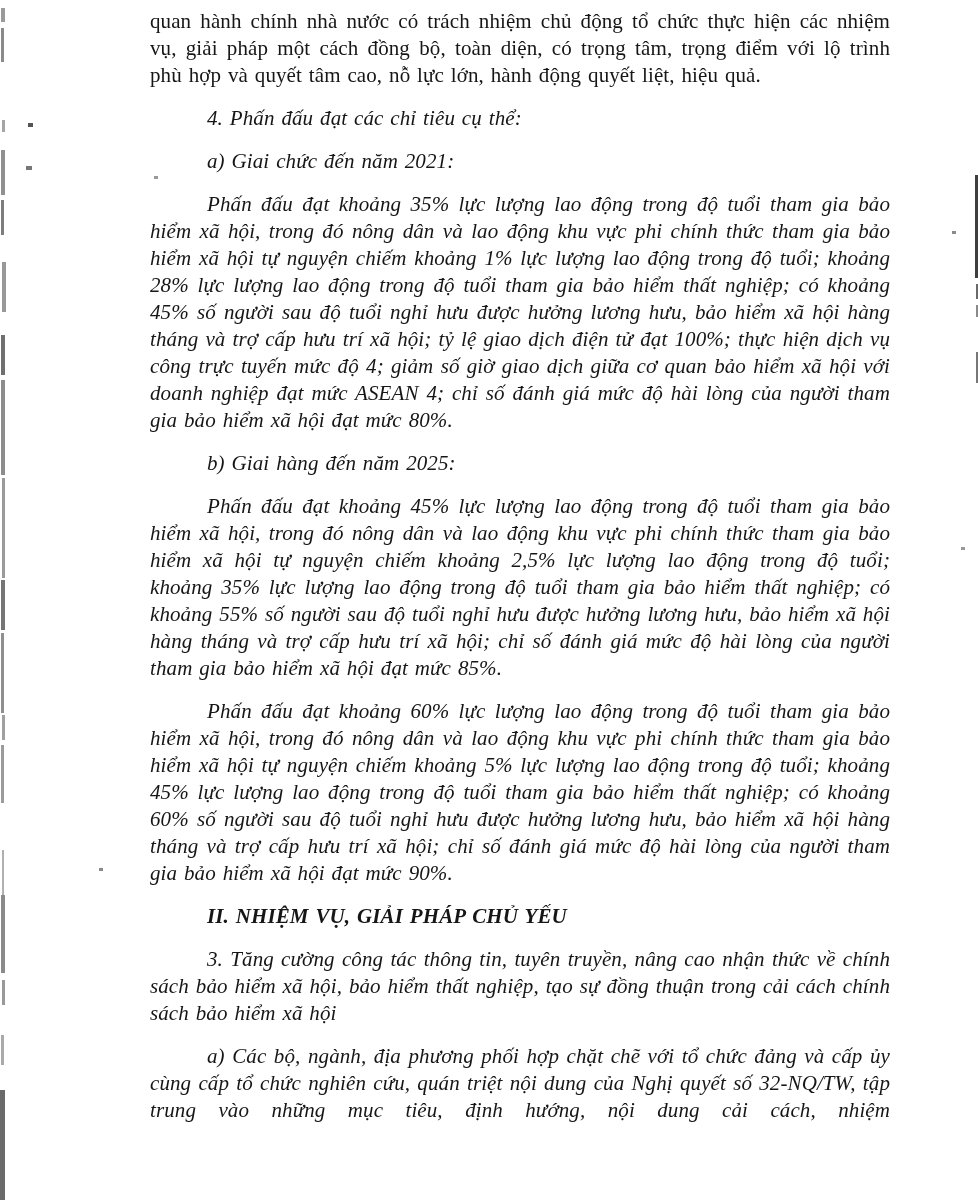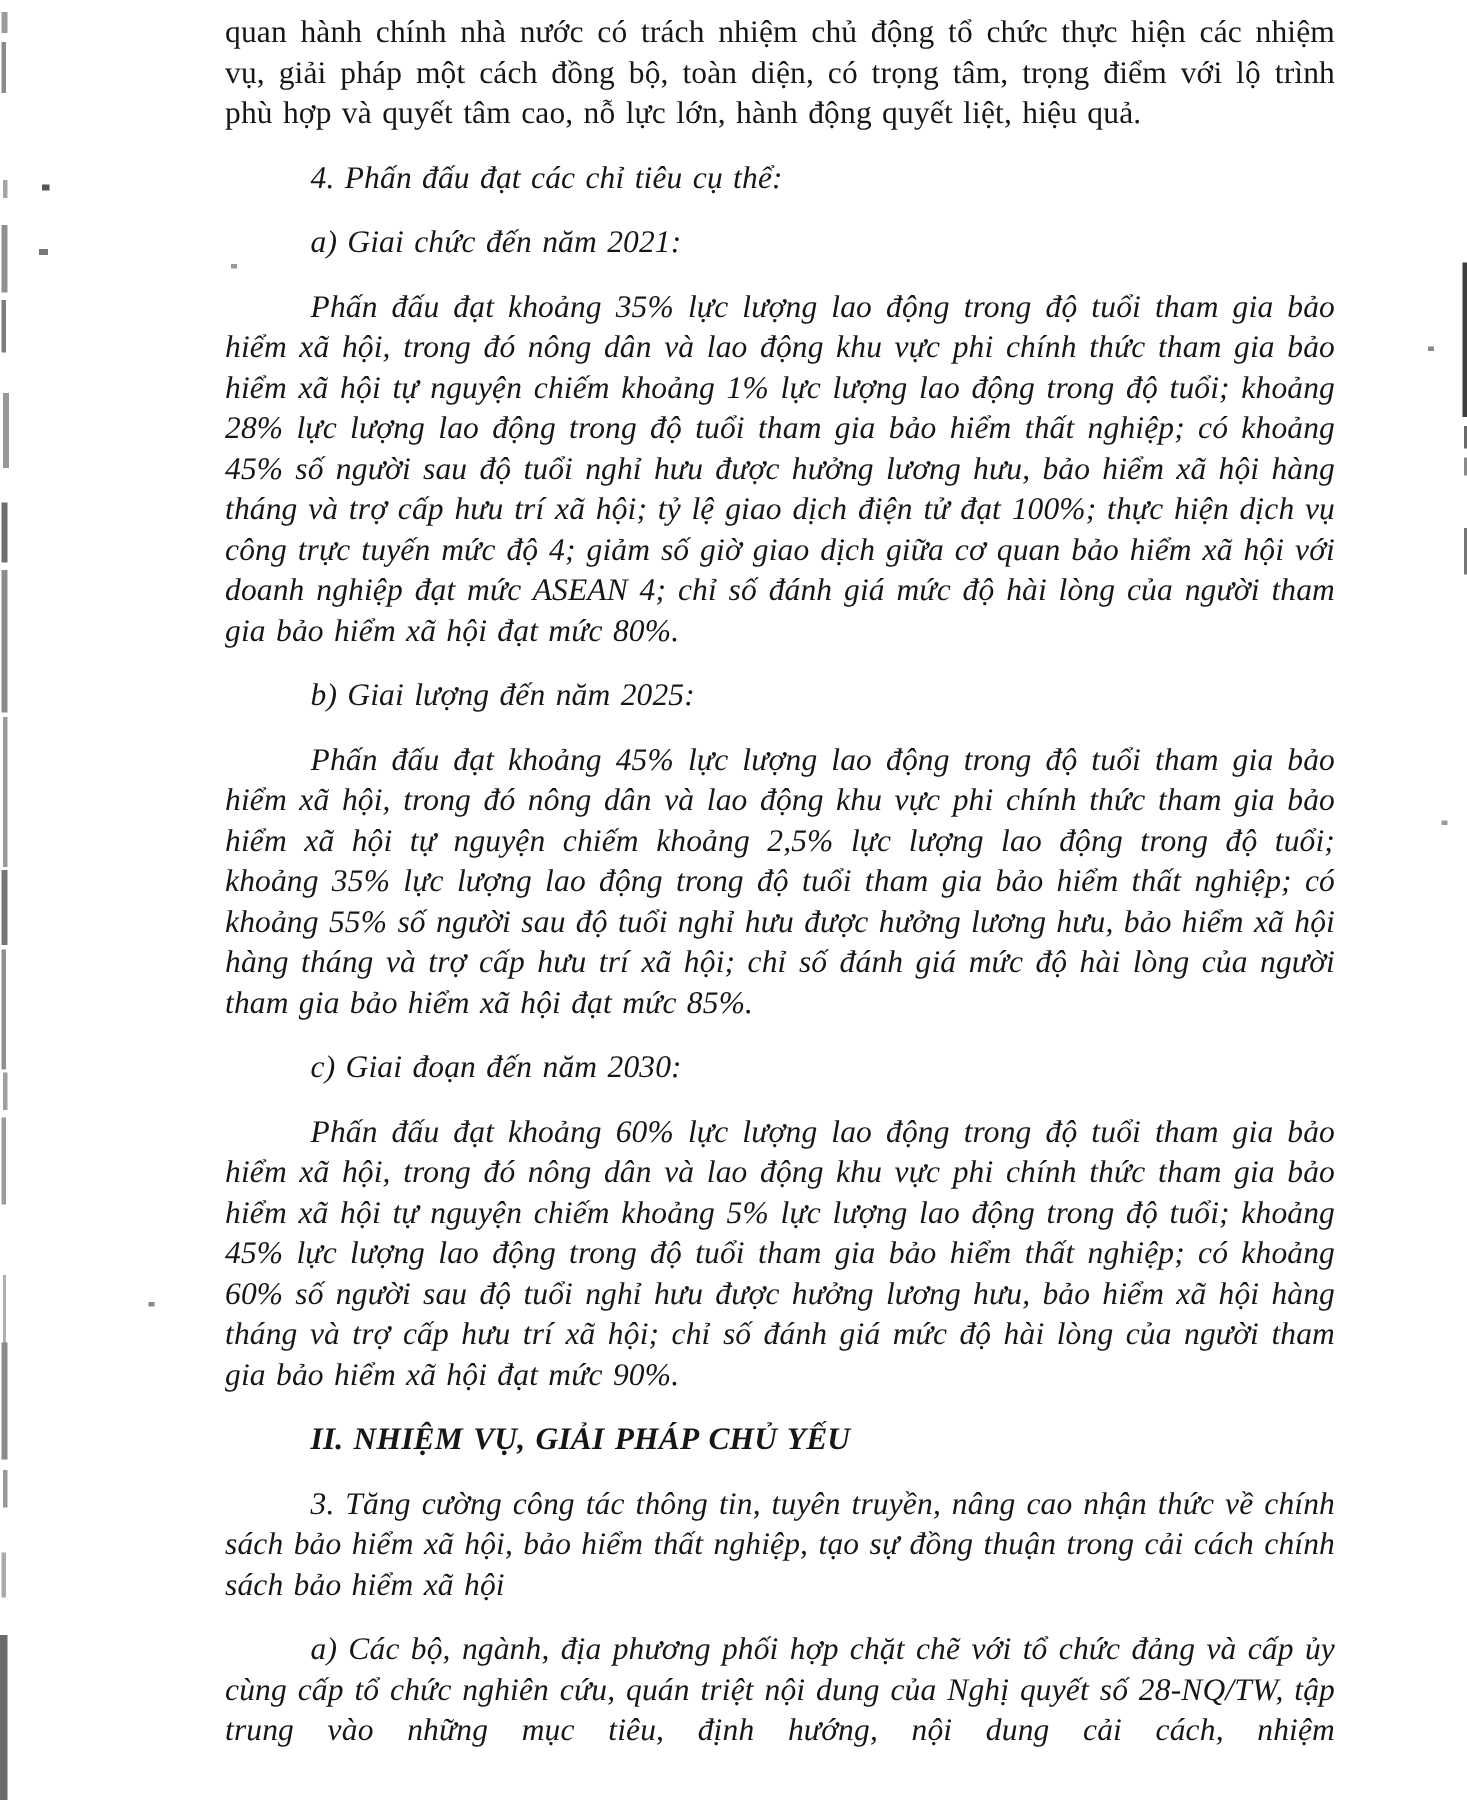--- a/index.html
+++ b/index.html
@@ -93,22 +93,21 @@
     <span class="artifact" style="left:952px;top:231px;width:4px;height:3px;background:#8a8a8a;"></span>
     <span class="artifact" style="left:961px;top:547px;width:4px;height:3px;background:#999999;"></span>
     <span class="artifact" style="left:99px;top:868px;width:4px;height:3px;background:#8a8a8a;"></span>
   </div>
 
   <div class="text-block">
     <p>quan hành chính nhà nước có trách nhiệm chủ động tổ chức thực hiện các nhiệm vụ, giải pháp một cách đồng bộ, toàn diện, có trọng tâm, trọng điểm với lộ trình phù hợp và quyết tâm cao, nỗ lực lớn, hành động quyết liệt, hiệu quả.</p>
     <p class="indent">4. Phấn đấu đạt các chỉ tiêu cụ thể:</p>
     <p class="indent">a) Giai chức đến năm 2021:</p>
     <p class="indent">Phấn đấu đạt khoảng 35% lực lượng lao động trong độ tuổi tham gia bảo hiểm xã hội, trong đó nông dân và lao động khu vực phi chính thức tham gia bảo hiểm xã hội tự nguyện chiếm khoảng 1% lực lượng lao động trong độ tuổi; khoảng 28% lực lượng lao động trong độ tuổi tham gia bảo hiểm thất nghiệp; có khoảng 45% số người sau độ tuổi nghỉ hưu được hưởng lương hưu, bảo hiểm xã hội hàng tháng và trợ cấp hưu trí xã hội; tỷ lệ giao dịch điện tử đạt 100%; thực hiện dịch vụ công trực tuyến mức độ 4; giảm số giờ giao dịch giữa cơ quan bảo hiểm xã hội với doanh nghiệp đạt mức ASEAN 4; chỉ số đánh giá mức độ hài lòng của người tham gia bảo hiểm xã hội đạt mức 80%.</p>
-    <p class="indent">b) Giai lượng đến năm 2025:</p>
+    <p class="indent">b) Giai hàng đến năm 2025:</p>
     <p class="indent">Phấn đấu đạt khoảng 45% lực lượng lao động trong độ tuổi tham gia bảo hiểm xã hội, trong đó nông dân và lao động khu vực phi chính thức tham gia bảo hiểm xã hội tự nguyện chiếm khoảng 2,5% lực lượng lao động trong độ tuổi; khoảng 35% lực lượng lao động trong độ tuổi tham gia bảo hiểm thất nghiệp; có khoảng 55% số người sau độ tuổi nghỉ hưu được hưởng lương hưu, bảo hiểm xã hội hàng tháng và trợ cấp hưu trí xã hội; chỉ số đánh giá mức độ hài lòng của người tham gia bảo hiểm xã hội đạt mức 85%.</p>
-    <p class="indent">c) Giai đoạn đến năm 2030:</p>
     <p class="indent">Phấn đấu đạt khoảng 60% lực lượng lao động trong độ tuổi tham gia bảo hiểm xã hội, trong đó nông dân và lao động khu vực phi chính thức tham gia bảo hiểm xã hội tự nguyện chiếm khoảng 5% lực lượng lao động trong độ tuổi; khoảng 45% lực lượng lao động trong độ tuổi tham gia bảo hiểm thất nghiệp; có khoảng 60% số người sau độ tuổi nghỉ hưu được hưởng lương hưu, bảo hiểm xã hội hàng tháng và trợ cấp hưu trí xã hội; chỉ số đánh giá mức độ hài lòng của người tham gia bảo hiểm xã hội đạt mức 90%.</p>
     <p class="indent heading-bold">II. NHIỆM VỤ, GIẢI PHÁP CHỦ YẾU</p>
     <p class="indent">3. Tăng cường công tác thông tin, tuyên truyền, nâng cao nhận thức về chính sách bảo hiểm xã hội, bảo hiểm thất nghiệp, tạo sự đồng thuận trong cải cách chính sách bảo hiểm xã hội</p>
-    <p class="indent cutoff">a) Các bộ, ngành, địa phương phối hợp chặt chẽ với tổ chức đảng và cấp ủy cùng cấp tổ chức nghiên cứu, quán triệt nội dung của Nghị quyết số 28-NQ/TW, tập trung vào những mục tiêu, định hướng, nội dung cải cách, nhiệm</p>
+    <p class="indent cutoff">a) Các bộ, ngành, địa phương phối hợp chặt chẽ với tổ chức đảng và cấp ủy cùng cấp tổ chức nghiên cứu, quán triệt nội dung của Nghị quyết số 32-NQ/TW, tập trung vào những mục tiêu, định hướng, nội dung cải cách, nhiệm</p>
   </div>
 
 </div>
 
 </body></html>

